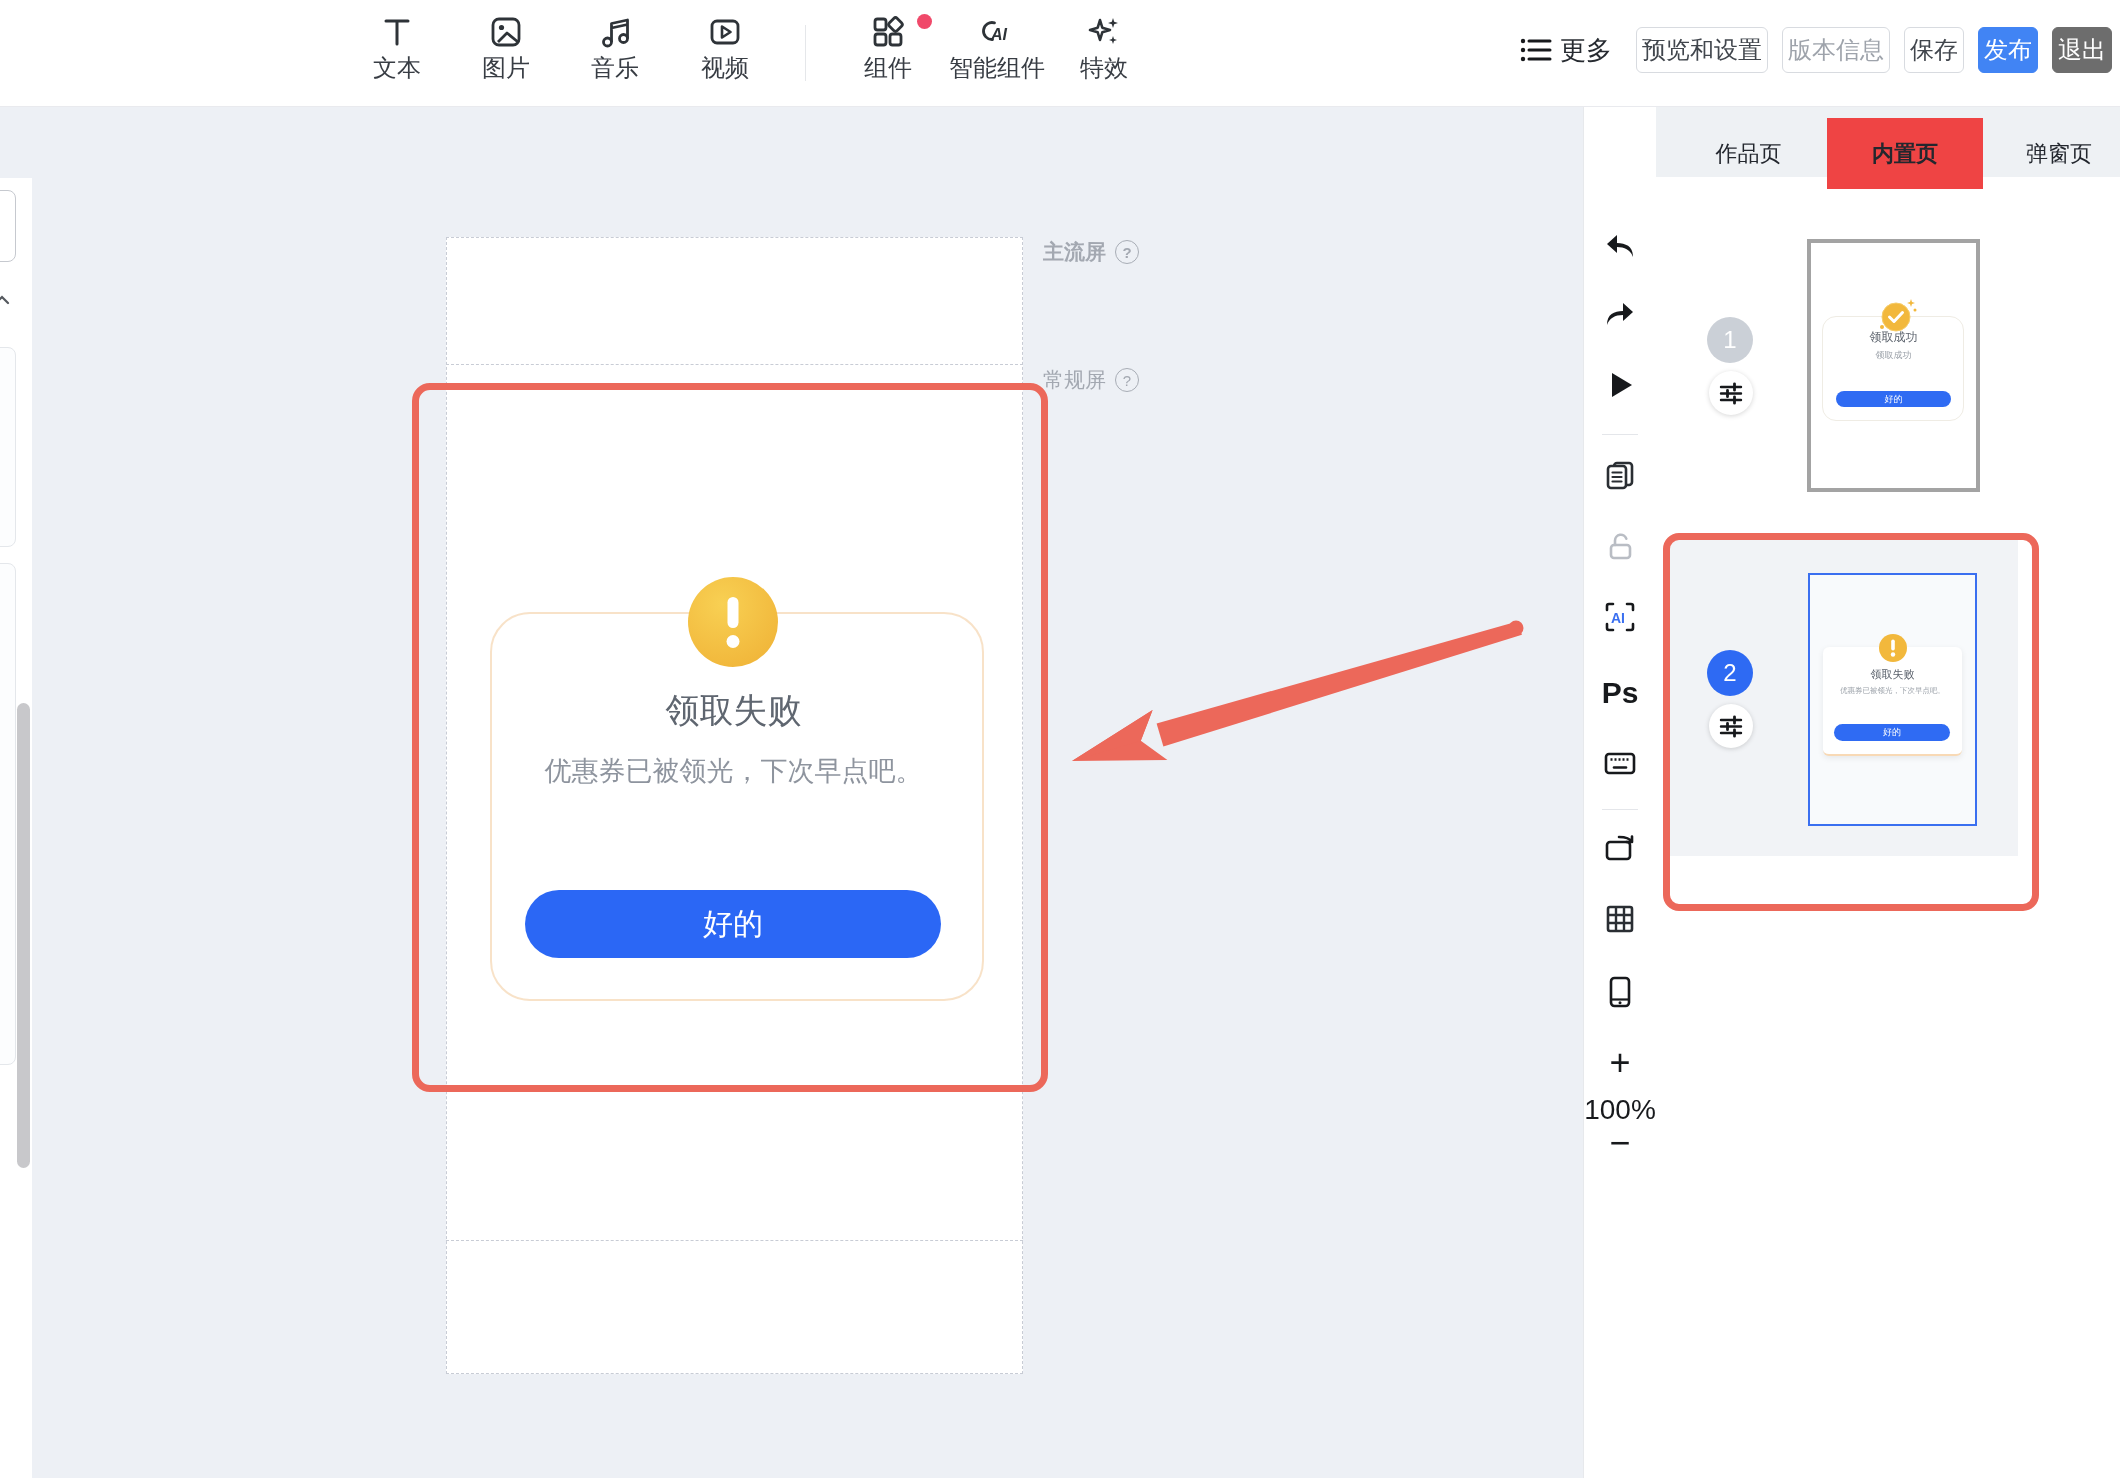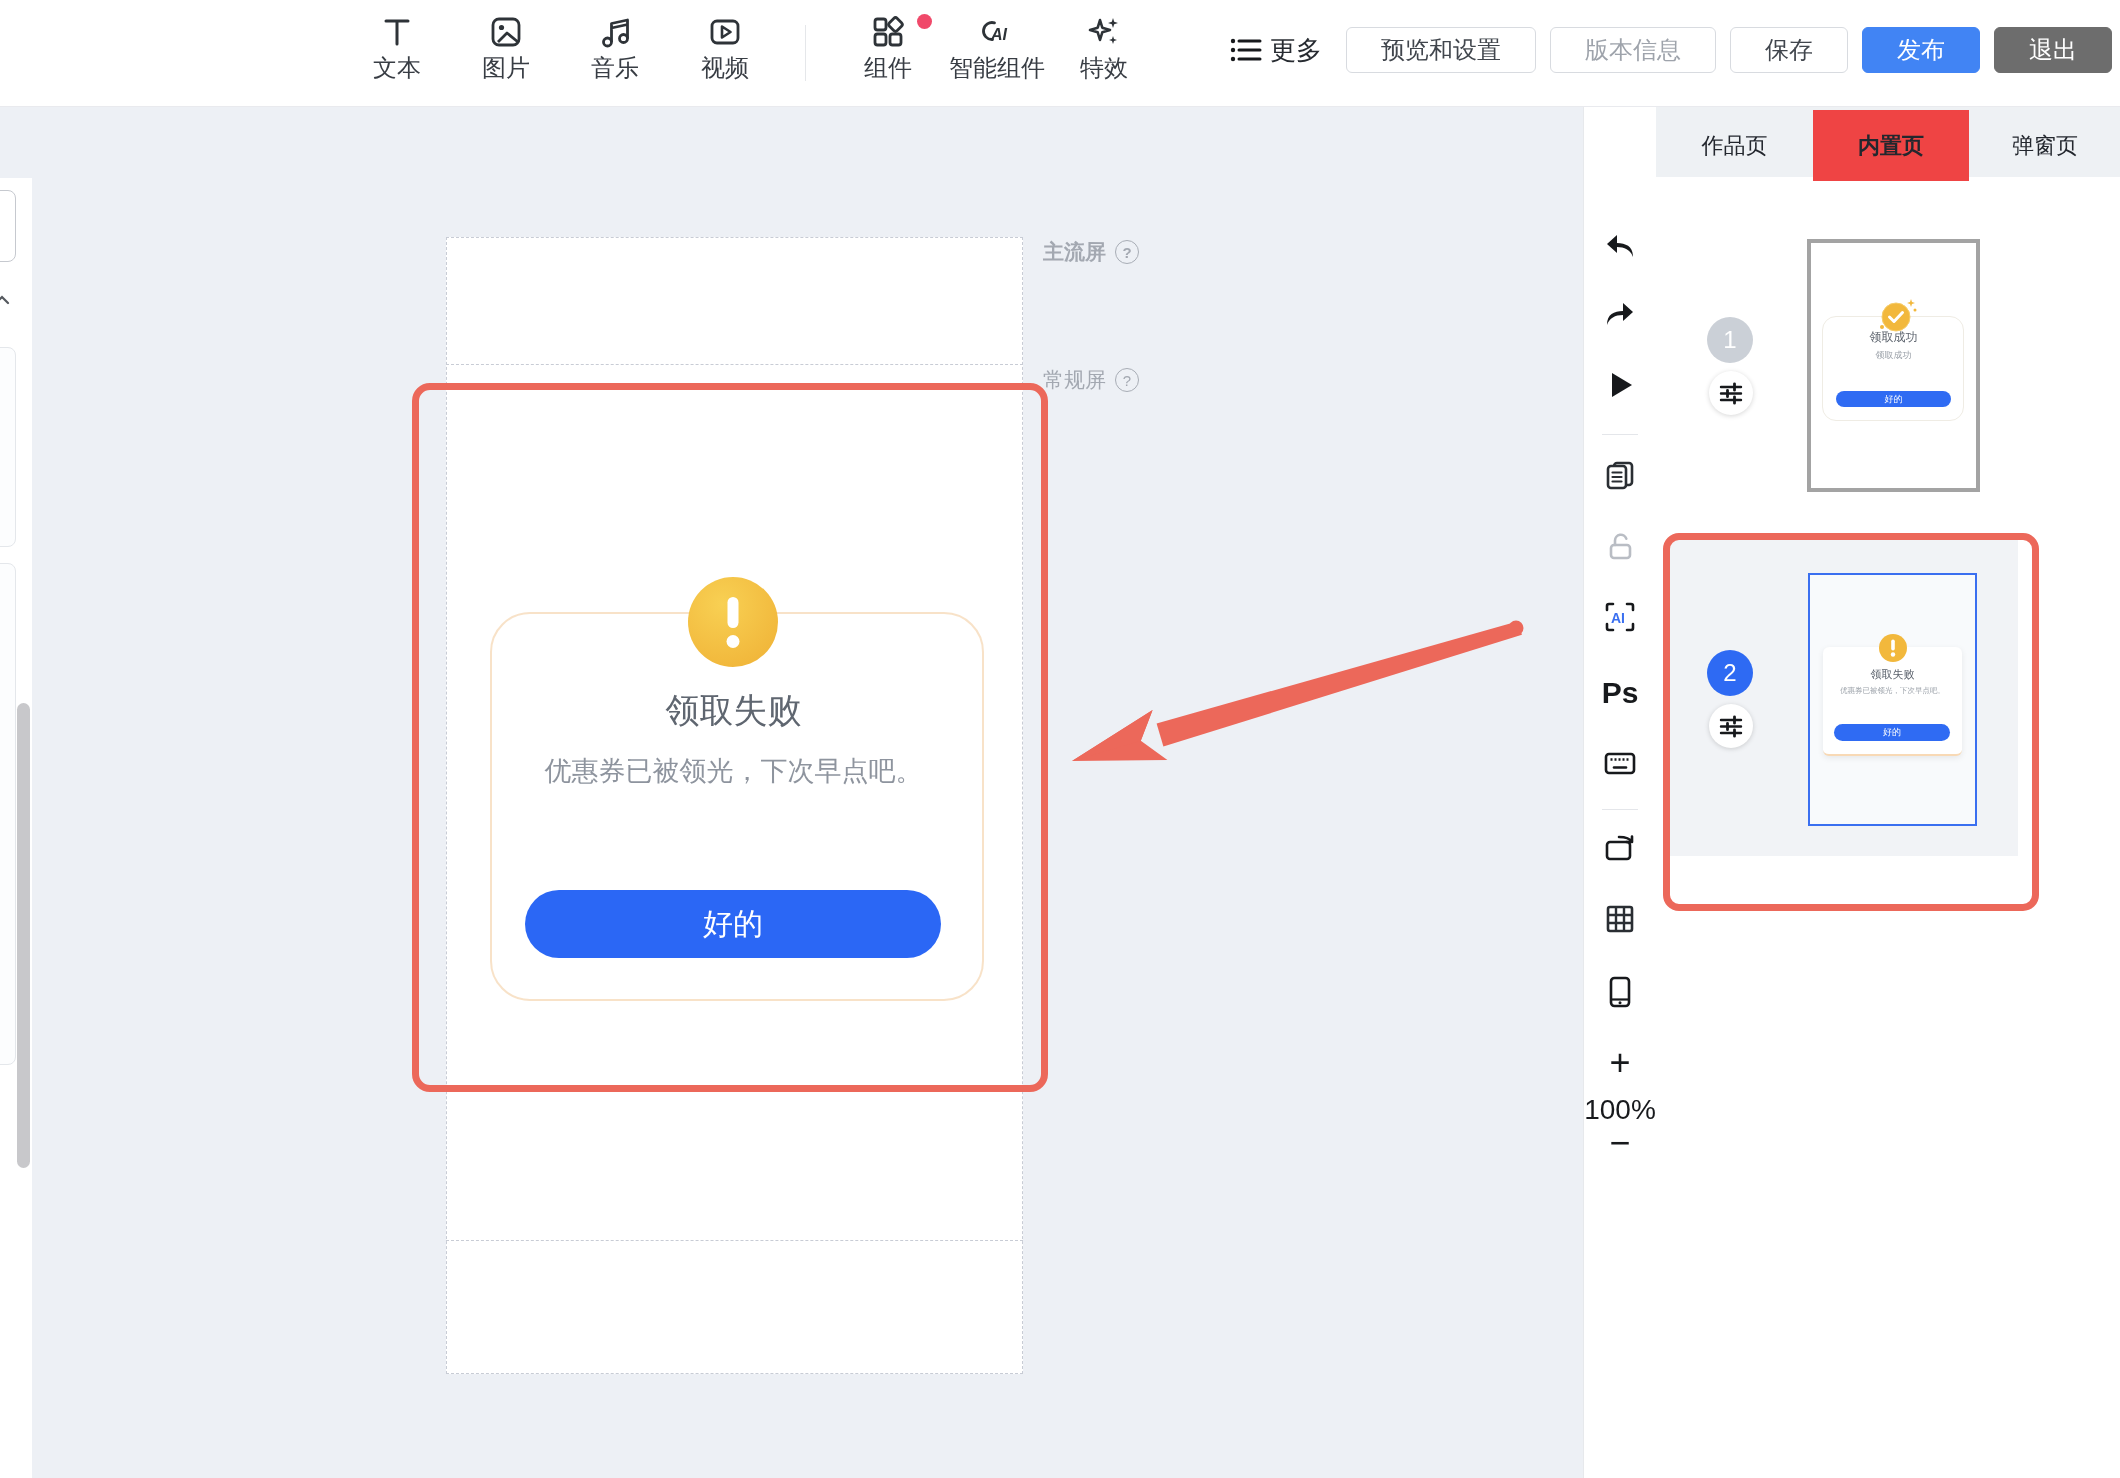--- a/index.html
+++ b/index.html
@@ -9,21 +9,21 @@
   svg{display:block;}
   
   .topbar{left:0;top:0;width:2120px;height:106px;background:#fff;border-bottom:1px solid #e9eaee;z-index:40;}
   .tool{top:13px;width:130px;text-align:center;cursor:pointer;}
   .tool .ticon{margin:0 auto;width:38px;height:38px;}
   .tool .tlabel{margin-top:3px;font-size:24px;color:#383d44;line-height:28px;white-space:nowrap;}
   .tb-divider{top:25px;width:1px;height:56px;background:#e5e7ea;}
   .badge-dot{width:15px;height:15px;border-radius:50%;background:#f0496a;z-index:41;}
   .right-group{top:27px;right:8px;display:flex;align-items:center;gap:14px;height:46px;}
   .more-btn{display:flex;align-items:center;gap:8px;font-size:26px;color:#272b31;margin-right:10px;cursor:pointer;}
-  .btn{height:44px;line-height:44px;padding:0 34px;border:1px solid #d8dbe0;border-radius:6px;
+  .btn{height:44px;line-height:44px;padding:0 5px;border:1px solid #d8dbe0;border-radius:6px;
        font-size:24px;color:#41464d;background:#fff;white-space:nowrap;cursor:pointer;}
   .btn.muted{color:#9ea3ab;}
   .btn.publish{background:#4184f4;border-color:#4184f4;color:#fff;}
   .btn.exit{background:#6d6d6d;border-color:#6d6d6d;color:#fff;}
   
   .canvas-bg{left:32px;top:106px;width:1551px;height:1372px;background:#edf0f5;}
   .artboard{left:446px;top:237px;width:575px;height:1135px;background:#fff;border:1px dashed #c8ccd5;}
   .hdash{left:446px;width:577px;height:0;border-top:1px dashed #c8ccd5;}
   .screen-label{display:flex;align-items:center;gap:9px;font-size:21px;color:#a3a8b1;}
   .qmark{width:22px;height:22px;border:1.5px solid #a8adb5;border-radius:50%;display:flex;
@@ -44,22 +44,22 @@
   .cut-panel{border-radius:8px;background:#fff;}
   .scrollbar-v{left:17px;top:597px;width:13px;height:465px;border-radius:7px;background:#c8c8cb;}
   
   .vtoolbar{left:1583px;top:106px;width:72px;height:1372px;background:#fff;border-left:1px solid #e7e9ec;z-index:20;}
   .vt-item{position:absolute;left:17px;width:38px;height:38px;display:flex;align-items:center;justify-content:center;cursor:pointer;}
   .vt-div{position:absolute;left:18px;width:36px;height:1px;background:#e4e6ea;}
   .vt-text{position:absolute;left:0;width:72px;text-align:center;color:#17191c;}
   
   .panel{left:1655px;top:106px;width:465px;height:1372px;background:#fff;border-left:1px solid #e9ebee;z-index:10;}
   .tabrow{position:absolute;left:0;top:0;width:465px;height:71px;background:#eef1f4;}
-  .tab{position:absolute;top:4px;height:71px;display:flex;align-items:center;justify-content:center;
-       font-size:22px;color:#23272e;cursor:pointer;}
+  .tab{position:absolute;top:12px;height:71px;display:flex;align-items:center;justify-content:center;
+       font-size:22px;color:#23272e;cursor:pointer;margin-left:14px;}
   .tab.active{background:#ef4444;font-weight:bold;}
   .num-circle{width:46px;height:46px;border-radius:50%;display:flex;align-items:center;justify-content:center;
               color:#fff;font-size:24px;}
   .gear-circle{width:44px;height:44px;border-radius:50%;background:#fff;display:flex;align-items:center;
                justify-content:center;box-shadow:0 1px 5px rgba(0,0,0,.16);cursor:pointer;}
   .thumb{background:#fff;}
   .thumb .t-title{position:absolute;width:100%;text-align:center;color:#5d646e;}
   .thumb .t-sub{position:absolute;width:100%;text-align:center;color:#9aa0a8;}
   .thumb .t-btn{position:absolute;background:#2f6bf3;border-radius:9px;color:#fff;display:flex;
                 align-items:center;justify-content:center;}

